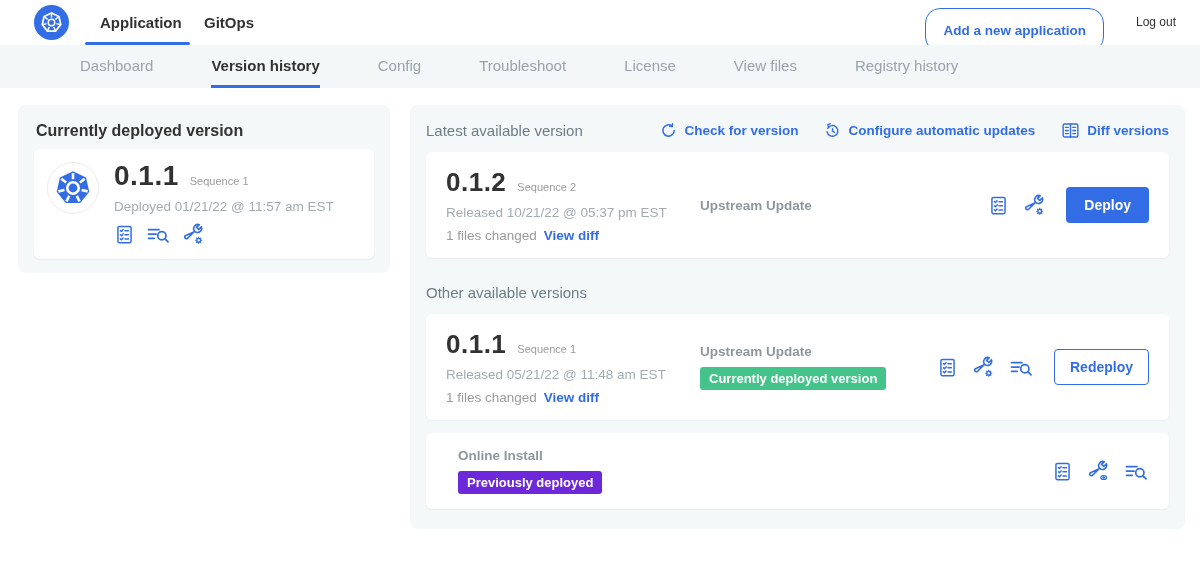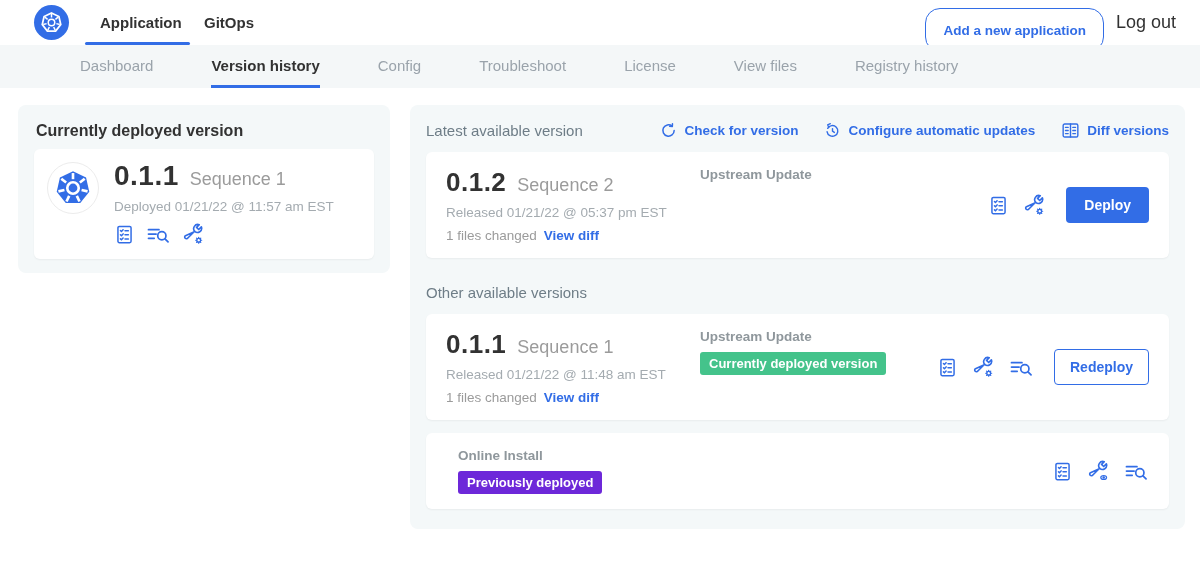--- a/index.html
+++ b/index.html
@@ -10,52 +10,52 @@
   #topbar { position:absolute; top:0; left:8px; right:0; height:45px; background:#fff;padding-left:34px; }
   .k8s-badge { position:absolute; left:26px; top:5px; width:35px; height:35px; border-radius:50%;
                background:#326de6; display:flex; align-items:center; justify-content:center; }
   .top-tab { position:absolute; top:0; height:45px; line-height:45px; font-size:15px; font-weight:700; color:#323232; cursor:pointer; }
   #tab-application { left:92px; }
   #tab-gitops { left:196px; }
   .top-underline { position:absolute; left:77px; top:42px; width:105px; height:3px; background:#326de6; border-radius:2px; }
   .add-app-btn { position:absolute; right:96px; top:8px; height:44px; padding:0 17px; line-height:27px;
                  border:1px solid #326de6; border-radius:15px; background:#fff; color:#326de6;
                  font-weight:700; font-size:13.5px; cursor:pointer; font-family:inherit; }
-  .logout { position:absolute; right:24px; top:0; line-height:45px; font-size:18px; color:#323232; cursor:pointer; }
+  .logout { position:absolute; right:24px; top:0; line-height:45px; font-size:12px; color:#323232; cursor:pointer; }
 
   
   #subnav { position:absolute; top:45px; left:0; right:0; height:43px; background:#f4f7f8; display:flex; padding-left:80px; }
   .subnav-item { height:43px; line-height:42px; font-size:15px; color:#9aa3ab; margin-right:58px; cursor:pointer; white-space:nowrap; }
   .subnav-item.active { color:#323232; font-weight:700; border-bottom:3px solid #326de6; }
 
   
   .panel { position:absolute; background:#f4f8f9; border-radius:8px; }
   #deployed-panel { left:18px; top:105px; width:372px; height:168px; }
   #deployed-panel .panel-title { margin:17px 0 0 18px; font-size:16px; font-weight:700; color:#323232; }
   .deployed-card { position:absolute; left:16px; right:16px; top:44px; bottom:14px; background:#fff; border-radius:6px;
                    box-shadow:0 1px 2px rgba(0,0,0,.05); }
   .app-logo-circle { position:absolute; left:13px; top:13px; width:52px; height:52px; border-radius:50%;
                      background:#fff; border:1px solid #ececec; display:flex; align-items:center; justify-content:center; }
   .deployed-info { position:absolute; left:80px; top:11px; right:8px; }
   .version-line { display:flex; align-items:baseline; }
   .version-big { font-size:28px; font-weight:700; color:#323232; letter-spacing:0.5px; }
-  .sequence { font-size:18px; color:#9b9b9b; margin-left:11px; }
+  .sequence { font-size:11px; color:#9b9b9b; margin-left:11px; }
   .date-muted { font-size:13.5px; color:#a4abb0; margin-top:7px; }
   .icon-row { display:flex; align-items:center; gap:11px; margin-top:9px; color:#326de6; }
   .icon-btn { display:inline-flex; cursor:pointer; color:#326de6; }
 
   #versions-panel { left:410px; top:105px; width:775px; height:424px; }
   .vp-header { display:flex; justify-content:space-between; align-items:center; padding:17px 16px 0 16px; }
   .vp-title, .vp-subtitle { font-size:15px; color:#6e7d87; }
   .vp-actions { display:flex; align-items:center; gap:26px; }
   .vp-action { display:flex; align-items:center; gap:7px; color:#326de6; font-weight:700; font-size:13.5px; cursor:pointer; }
   .vp-subtitle { margin:26px 16px 0 16px; }
 
   .vcard { margin:13px 16px 0 16px; background:#fff; border-radius:6px; box-shadow:0 1px 2px rgba(0,0,0,.05);
-           padding:15px 20px; display:flex; }
+           padding:15px 20px; display:flex; align-items:center; }
   .vcard-left { width:242px; flex:none; }
   .vcard-left .version-big { font-size:26px; }
   .files-row { font-size:13.5px; color:#9b9b9b; margin-top:8px; }
   .view-diff { color:#326de6; font-weight:700; margin-left:7px; cursor:pointer; }
   .vcard-mid { flex:1; padding-left:12px; }
   .source-label { font-size:13.5px; font-weight:700; color:#8f979c; }
   .badge { display:inline-block; margin-top:8px; color:#fff; font-weight:700; font-size:13px; padding:4px 9px; border-radius:3px; }
   .badge-green { background:#44c38b; }
   .badge-gray { background:#6d28d9; }
   .vcard-right { display:flex; align-items:center; gap:14px; color:#326de6; flex:none; }
@@ -204,21 +204,21 @@
         </div>
       </div>
     </div>
 
     <div class="vcard">
       <div class="vcard-left">
         <div class="version-line">
           <span class="version-big">0.1.2</span>
           <span class="sequence">Sequence 2</span>
         </div>
-        <div class="date-muted">Released 01/21/22 @ 05:37 pm EST</div>
+        <div class="date-muted">Released 10/21/22 @ 05:37 pm EST</div>
         <div class="files-row">
           <span>1 files changed</span><span class="view-diff">View diff</span>
         </div>
       </div>
       <div class="vcard-mid">
         <div class="source-label">Upstream Update</div>
       </div>
       <div class="vcard-right">
         <span class="icon-btn">
           <svg width="21" height="21" viewBox="0 0 24 24" fill="none" stroke="currentColor" stroke-width="1.7" stroke-linecap="round" stroke-linejoin="round">
@@ -245,21 +245,21 @@
     </div>
 
     <div class="vp-subtitle">Other available versions</div>
 
     <div class="vcard">
       <div class="vcard-left">
         <div class="version-line">
           <span class="version-big">0.1.1</span>
           <span class="sequence">Sequence 1</span>
         </div>
-        <div class="date-muted">Released 01/21/22 @ 11:48 am EST</div>
+        <div class="date-muted">Released 05/21/22 @ 11:48 am EST</div>
         <div class="files-row">
           <span>1 files changed</span><span class="view-diff">View diff</span>
         </div>
       </div>
       <div class="vcard-mid">
         <div class="source-label">Upstream Update</div>
         <span class="badge badge-green">Currently deployed version</span>
       </div>
       <div class="vcard-right">
         <span class="icon-btn">

